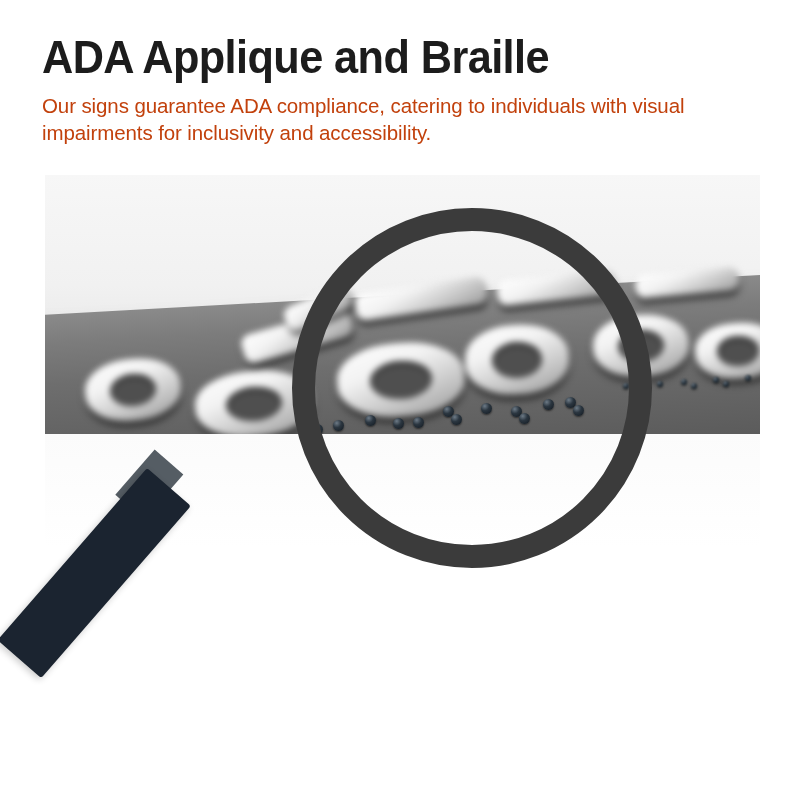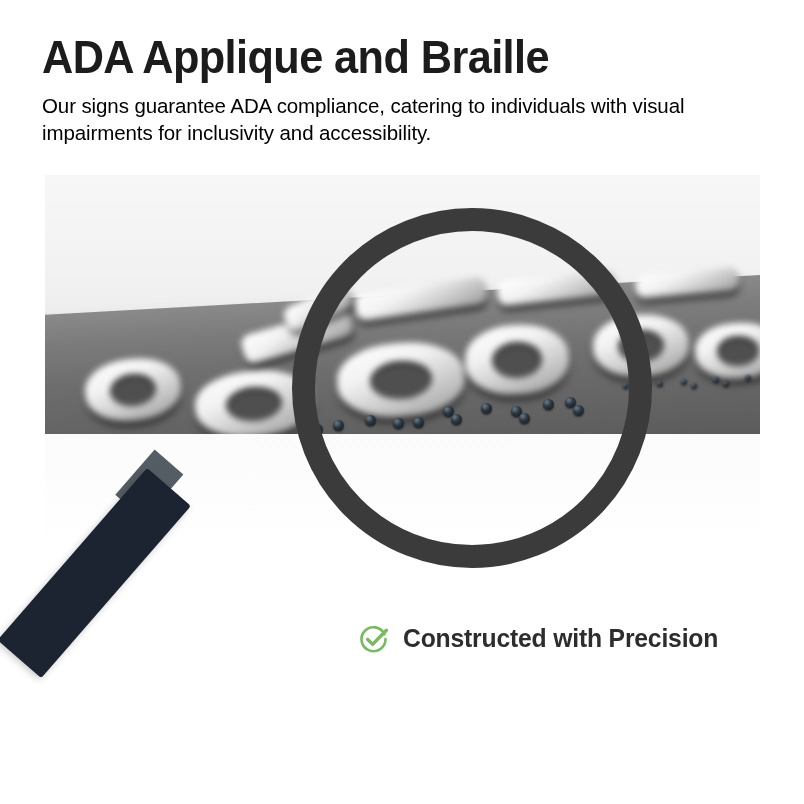--- a/index.html
+++ b/index.html
@@ -40,21 +40,21 @@
     color: #1c1c1c;
     transform: scaleX(0.94);
     transform-origin: left center;
     white-space: nowrap;
   }
   .subtitle {
     margin: 8px 0 0 0;
     font-size: 20.5px;
     line-height: 27px;
     font-weight: 400;
-    color: #000000;
+    color: #c2410c;
     letter-spacing: -0.1px;
     max-width: 690px;
   }
 
   
   .photo {
     position: absolute;
     left: 45px;
     top: 175px;
     width: 715px;
@@ -295,23 +295,16 @@
   <div class="magnifier">
     <div class="mag-neck"></div>
     <div class="mag-handle"></div>
     <div class="mag-ring"></div>
   </div>
 
   <div class="features">
 
 
 
-    <div class="feature">
-      <svg class="check-icon" viewBox="0 0 32 32">
-        <path d="M26.4 11.2a12 12 0 1 0 1.1 4.9" fill="none" stroke="#78ba5f" stroke-width="2.6" stroke-linecap="round"></path>
-        <path d="M9.6 16.4 L14.6 21.4 L28.4 7.2" fill="none" stroke="#78ba5f" stroke-width="3.4" stroke-linecap="round" stroke-linejoin="round"></path>
-      </svg>
-      <span class="feature-label">Constructed with Precision</span>
-    </div>
 
   </div>
 
 </div>
 
 </body></html>

